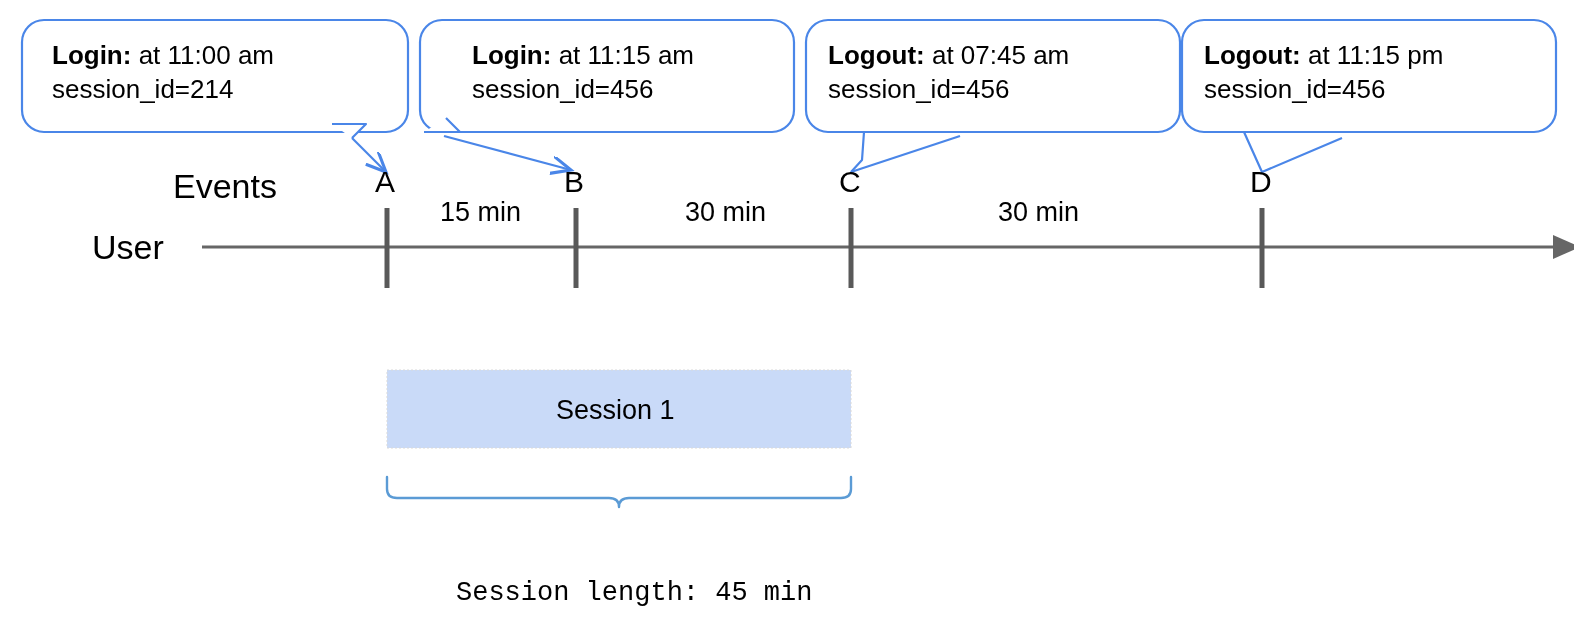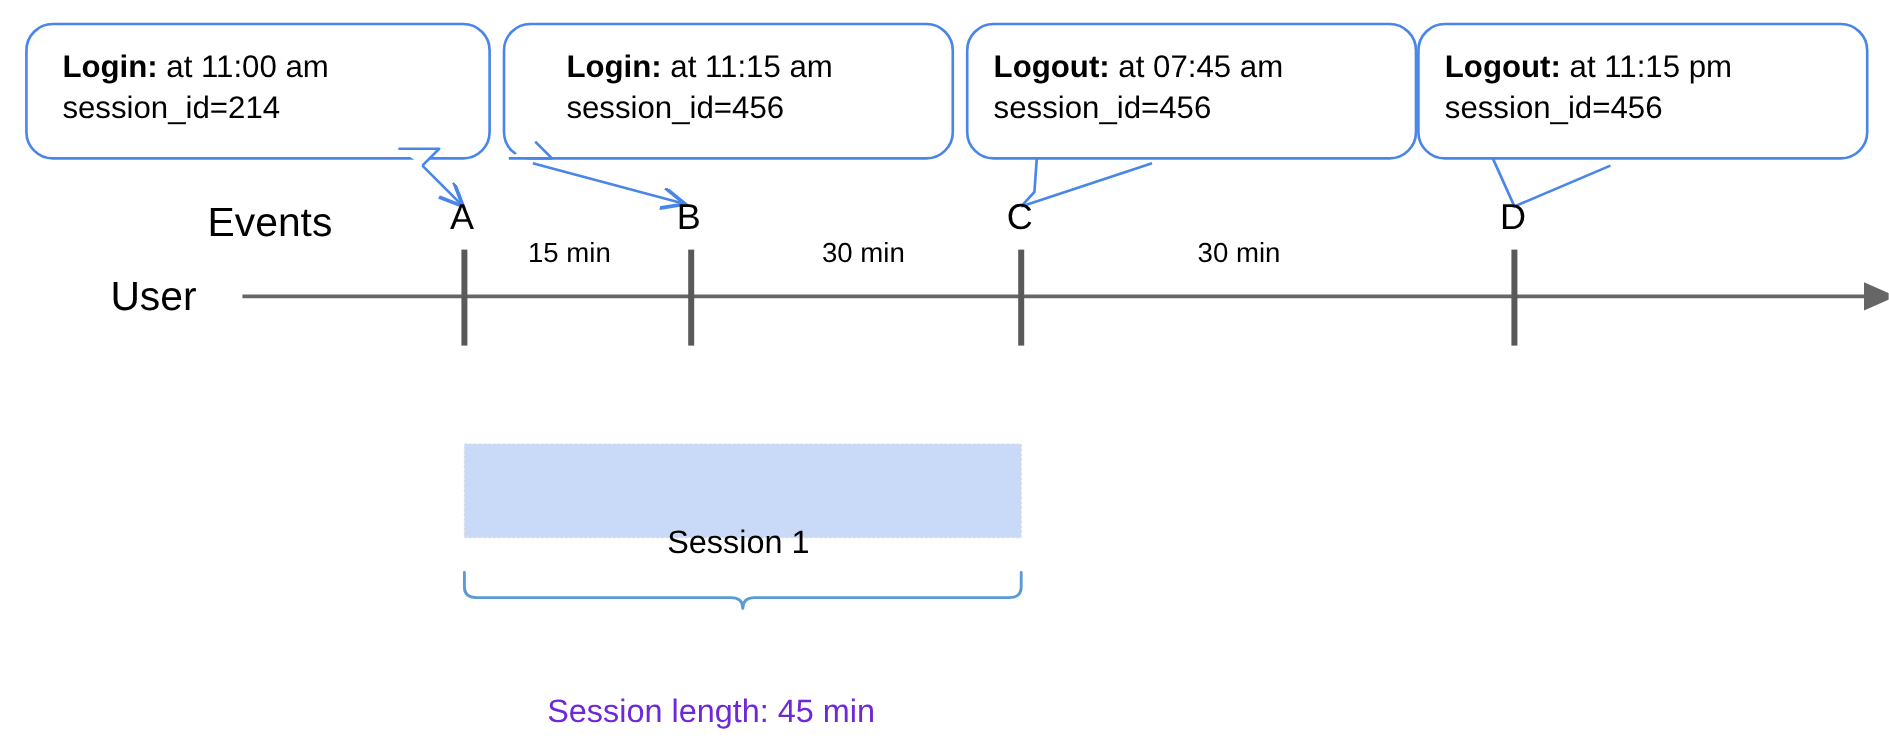--- a/index.html
+++ b/index.html
@@ -44,34 +44,34 @@
     font-size: 34px;
     text-align: right;
   }
   .lbl-events {
     font-size: 34px;
   }
   .lbl-marker {
     font-size: 30px;
   }
   .lbl-gap {
-    font-size: 23px;
+    font-size: 27px;
   }
   .session-bar-label {
     position: absolute;
     font-size: 27px;
     color: #000000;
     white-space: nowrap;
-    margin-top: 42px;
   }
   .brace-caption {
     position: absolute;
     font-size: 27px;
-    color: #6d28d9;
+    color: #000000;
     white-space: nowrap;
+    font-family: Liberation Mono, monospace;
   }
 </style>
 </head>
 <body>
 
 <div id="stage">
 
   <svg id="diagram-svg" viewBox="0 0 1574 630">
     <defs>
       <marker id="axis-arrow" markerWidth="10" markerHeight="10" refX="1" refY="4" orient="auto" markerUnits="strokeWidth">

